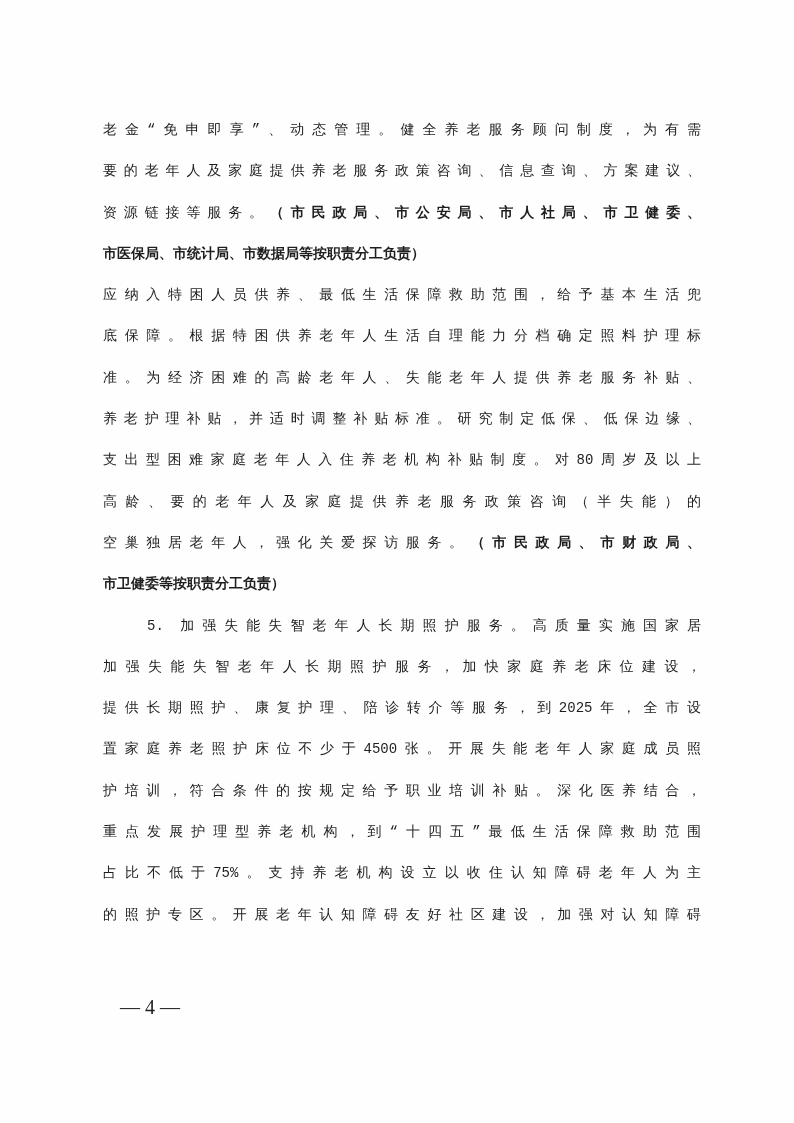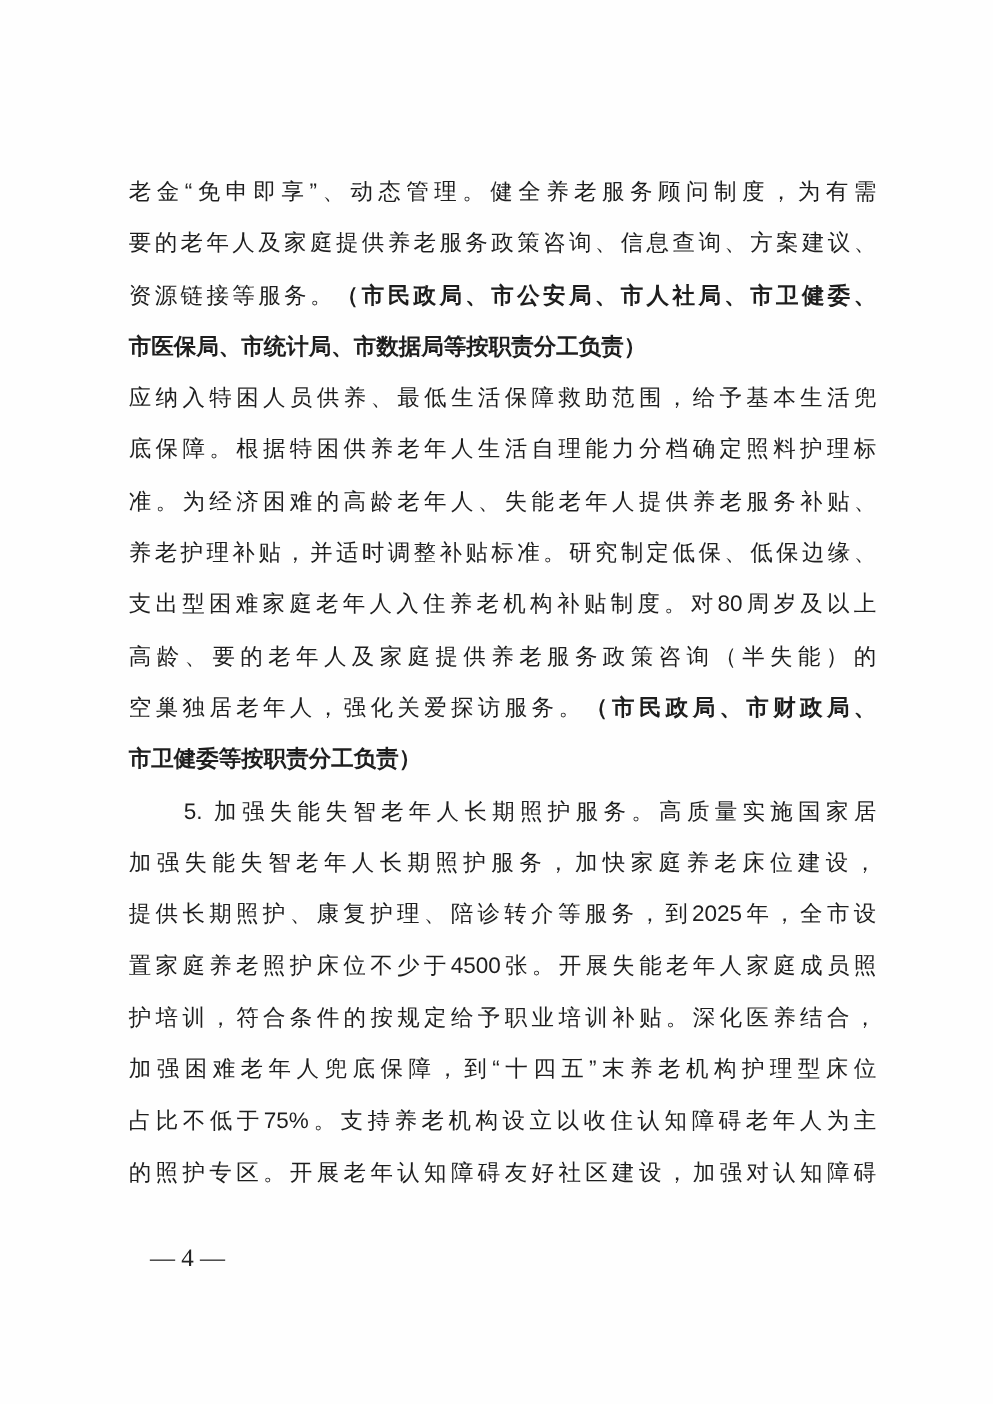--- a/index.html
+++ b/index.html
@@ -2,23 +2,23 @@
 <html><head>
 <meta charset="utf-8">
 <style>
   html, body { margin: 0; padding: 0; background: #ffffff; }
   body { width: 794px; height: 1123px; position: relative; overflow: hidden; }
   .page {
     position: absolute; left: 0; top: 0; width: 794px; height: 1123px;
     background: #fefefe;
   }
   .text-block {
-    position: absolute; left: 103px; top: 133px; width: 598px;
-    font-family: Liberation Sans, sans-serif;
-    font-size: 18px; line-height: 41.3px; color: #1e1e1e;
+    position: absolute; left: 103px; top: 110px; width: 598px;
+    font-family: Liberation Mono, monospace;
+    font-size: 14px; line-height: 41.3px; color: #1e1e1e;
   }
   .line {
     display: block; white-space: nowrap; height: 41.3px;
     text-align: justify; text-align-last: justify;
     letter-spacing: 0px;
   }
   .line.last { text-align-last: left; }
   .line.indent { padding-left: 44px; }
   .heading { font-weight: bold; text-align-last: left; }
   .bold-part { font-weight: bold; }
@@ -43,18 +43,18 @@
     <span class="line"><span>养老护理补贴，并适时调整补贴标准。研究制定低保、低保边缘、</span></span>
     <span class="line"><span>支出型困难家庭老年人入住养老机构补贴制度。对80周岁及以上</span></span>
     <span class="line"><span>高龄、要的老年人及家庭提供养老服务政策咨询（半失能）的</span></span>
     <span class="line"><span>空巢独居老年人，强化关爱探访服务。</span><span class="bold-part">（市民政局、市财政局、</span></span>
     <span class="line last"><span class="bold-part">市卫健委等按职责分工负责）</span></span>
     <span class="line indent"><span>5. 加强失能失智老年人长期照护服务。高质量实施国家居</span></span>
     <span class="line"><span>加强失能失智老年人长期照护服务，加快家庭养老床位建设，</span></span>
     <span class="line"><span>提供长期照护、康复护理、陪诊转介等服务，到2025年，全市设</span></span>
     <span class="line"><span>置家庭养老照护床位不少于4500张。开展失能老年人家庭成员照</span></span>
     <span class="line"><span>护培训，符合条件的按规定给予职业培训补贴。深化医养结合，</span></span>
-    <span class="line"><span>加强困难老年人兜底保障，到“十四五”末养老机构护理型床位</span></span>
+    <span class="line"><span>重点发展护理型养老机构，到“十四五”最低生活保障救助范围</span></span>
     <span class="line"><span>占比不低于75%。支持养老机构设立以收住认知障碍老年人为主</span></span>
     <span class="line"><span>的照护专区。开展老年认知障碍友好社区建设，加强对认知障碍</span></span>
   </div>
   <div class="page-number">— 4 —</div>
 </div>
 
 </body></html>

